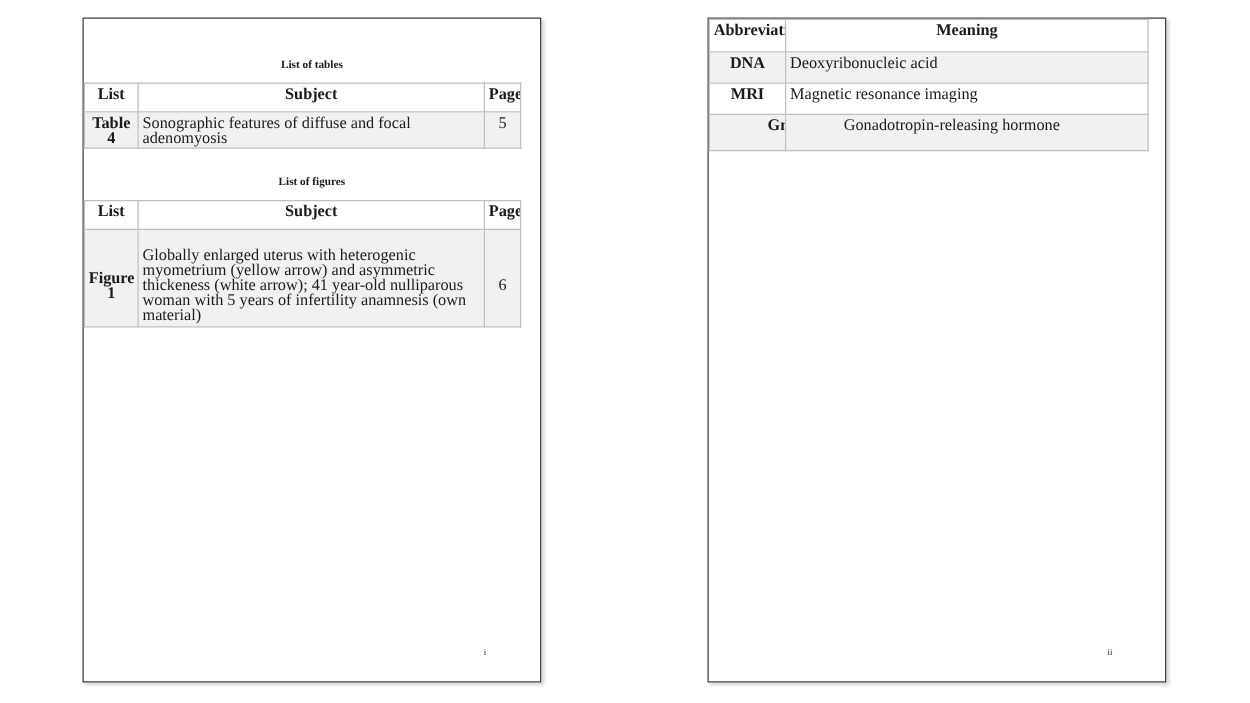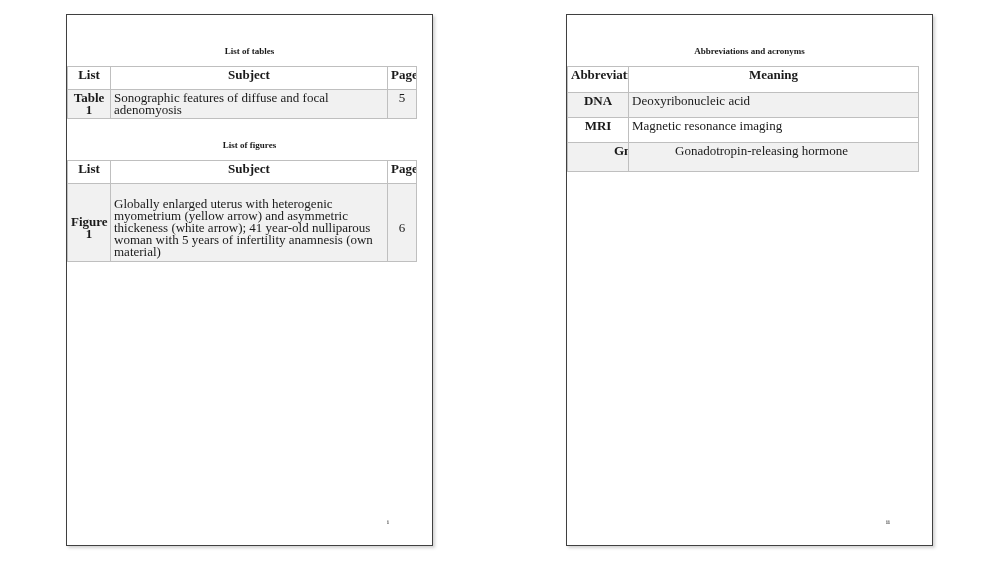--- a/index.html
+++ b/index.html
@@ -94,21 +94,21 @@
       </colgroup>
     <thead>
       <tr>
         <th>List</th>
         <th>Subject</th>
         <th>Page</th>
       </tr>
     </thead>
     <tbody>
       <tr>
-        <td class="c-bold c-center">Table 1</td>
+        <td class="c-bold c-center">Table 4</td>
         <td>Sonographic features of diffuse and focal adenomyosis</td>
         <td class="c-center">5</td>
       </tr>
     </tbody>
   </table>
 
   <div class="doc-title second">List of figures</div>
 
   <table class="doc-table lists-table">
     <colgroup>
@@ -130,21 +130,20 @@
         <td class="c-center v-mid">6</td>
       </tr>
     </tbody>
   </table>
 
   <div class="page-footer">i</div>
 </div>
 
 <div class="page page-right">
 
-  <div class="doc-title">Abbreviations and acronyms</div>
 
   <table class="doc-table abbr-table">
     <colgroup>
         <col style="width:61px">
         <col style="width:290px">
       </colgroup>
     <thead>
       <tr>
         <th>Abbreviation</th>
         <th>Meaning</th>

